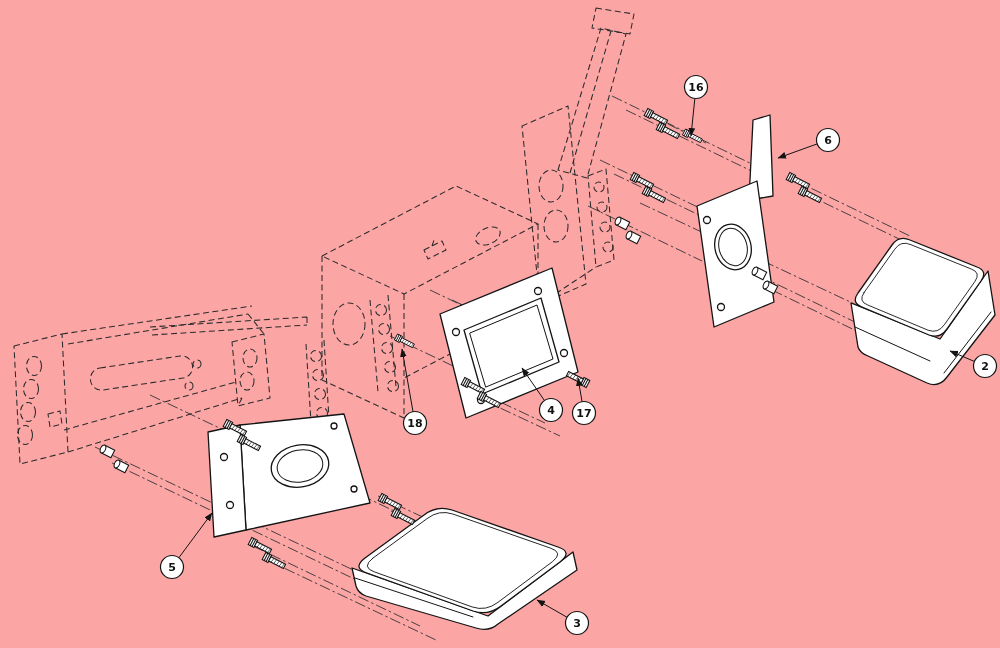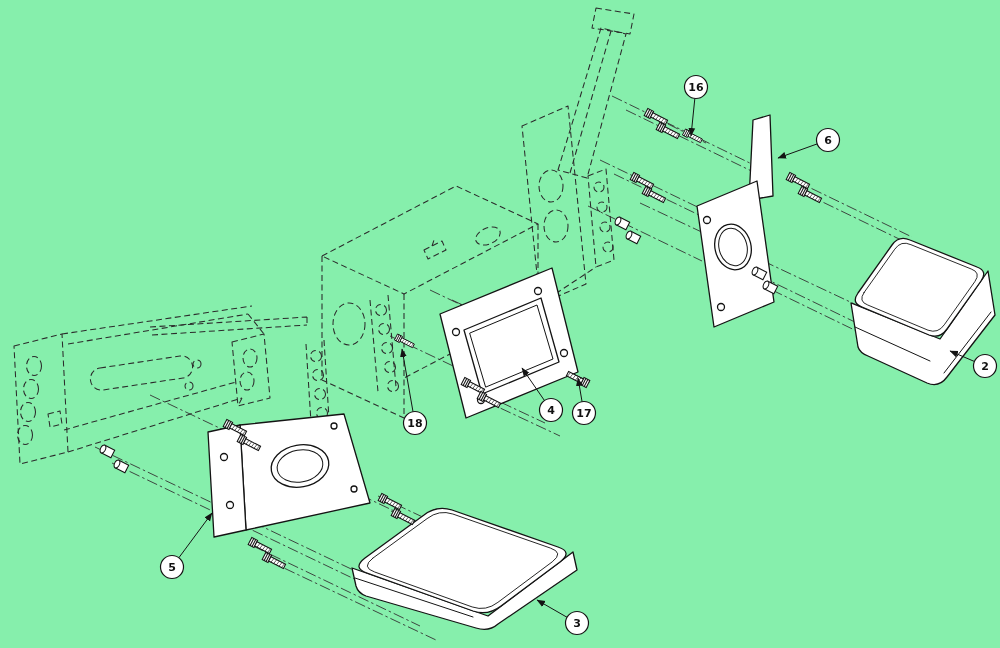--- a/index.html
+++ b/index.html
@@ -1,16 +1,16 @@
 <!DOCTYPE html>
 <html><head>
 <meta charset="utf-8">
 <style>
   html,body{margin:0;padding:0;background:#ffffff;}
-  .stage{position:relative;width:1000px;height:648px;background:#86efac;overflow:hidden;
+  .stage{position:relative;width:1000px;height:648px;background:#fca5a5;overflow:hidden;
          font-family:"DejaVu Sans",sans-serif;}
   svg{display:block;}
   .ph{stroke:#2b2b2b;stroke-width:1.05;fill:none;stroke-dasharray:6 3.5;stroke-linejoin:round;}
   .cl{stroke:#333333;stroke-width:0.9;fill:none;stroke-dasharray:11 3 2.5 3;}
   .sp{stroke:#141414;stroke-width:1.3;fill:#ffffff;stroke-linejoin:round;stroke-linecap:round;}
   .thin{stroke-width:1;}
   .nf{fill:none;}
   .callout-circle{fill:#ffffff;stroke:#141414;stroke-width:1.2;cursor:pointer;}
   .callout-text{font-family:"DejaVu Sans",sans-serif;font-size:11px;font-weight:600;
                 text-anchor:middle;fill:#111111;pointer-events:none;}

